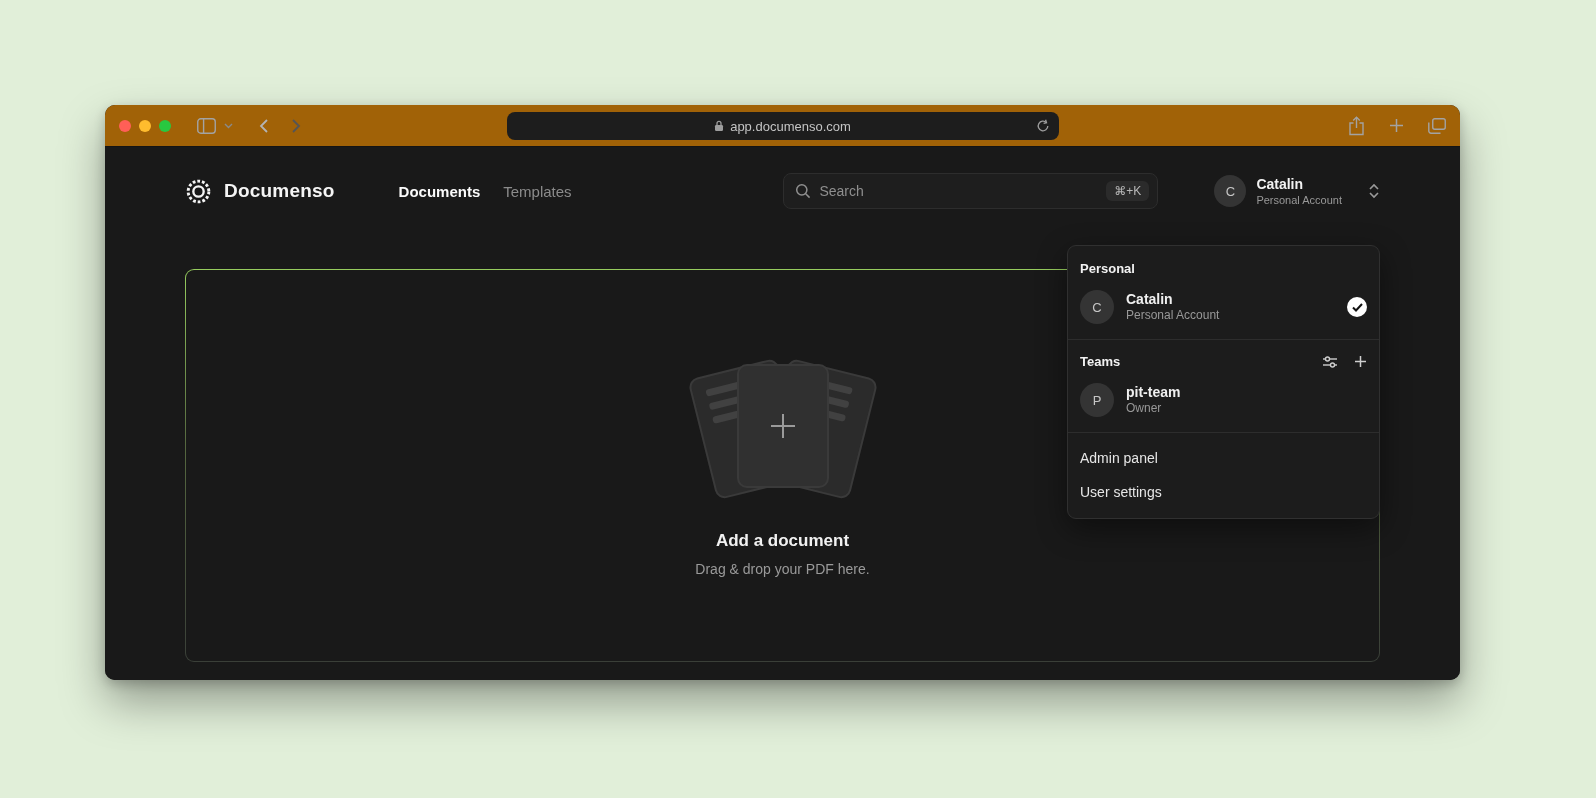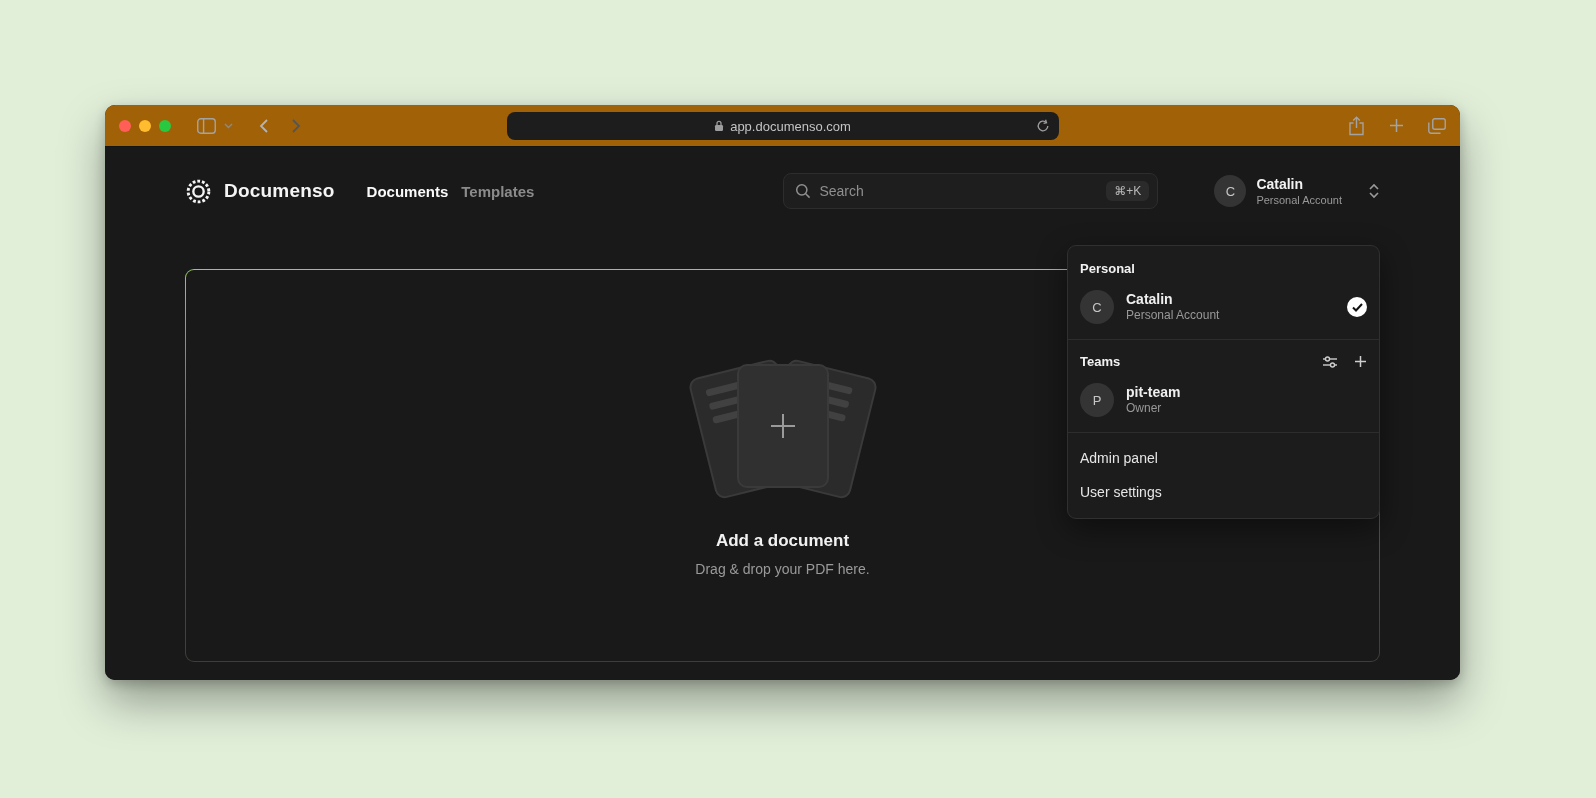--- a/index.html
+++ b/index.html
@@ -47,24 +47,24 @@
   .urlbar .reload { position:absolute; right:9px; top:7px; color:#9d9d9d; }
   .tb-right { margin-left:auto; display:flex; align-items:center; gap:24px; color:#a3a3a3; }
 
   
   .page { height:533px; background:#191919; position:relative; padding:0 80px; }
 
   
   .app-header { margin-top:22px; height:44px; display:flex; align-items:center; }
   .brand { display:flex; align-items:center; gap:12px; color:#f4f4f4; cursor:pointer; }
   .brand-name { font-size:19px; font-weight:700; letter-spacing:0.2px; }
-  .nav { display:flex; gap:13px; margin-left:32px; font-size:15px; }
+  .nav { display:flex; gap:23px; margin-left:64px; font-size:15px; }
   .nav-item { cursor:pointer; }
   .nav-item.active { color:#fafafa; font-weight:700; }
-  .nav-item.inactive { color:#8b8b8b; font-weight:700; }
+  .nav-item.inactive { color:#8b8b8b; font-weight:400; }
   .search {
     margin-left:auto; width:375px; height:36px;
     background:#1e1e1e; border:1px solid #2d2d2d; border-radius:8px;
     display:flex; align-items:center; padding:0 8px 0 11px; gap:8px;
   }
   .search .mag { color:#8f8f8f; display:flex; }
   .search input {
     flex:1; background:transparent; border:none; outline:none;
     color:#d8d8d8; font-size:14px; font-family:"Liberation Sans", sans-serif;
   }

